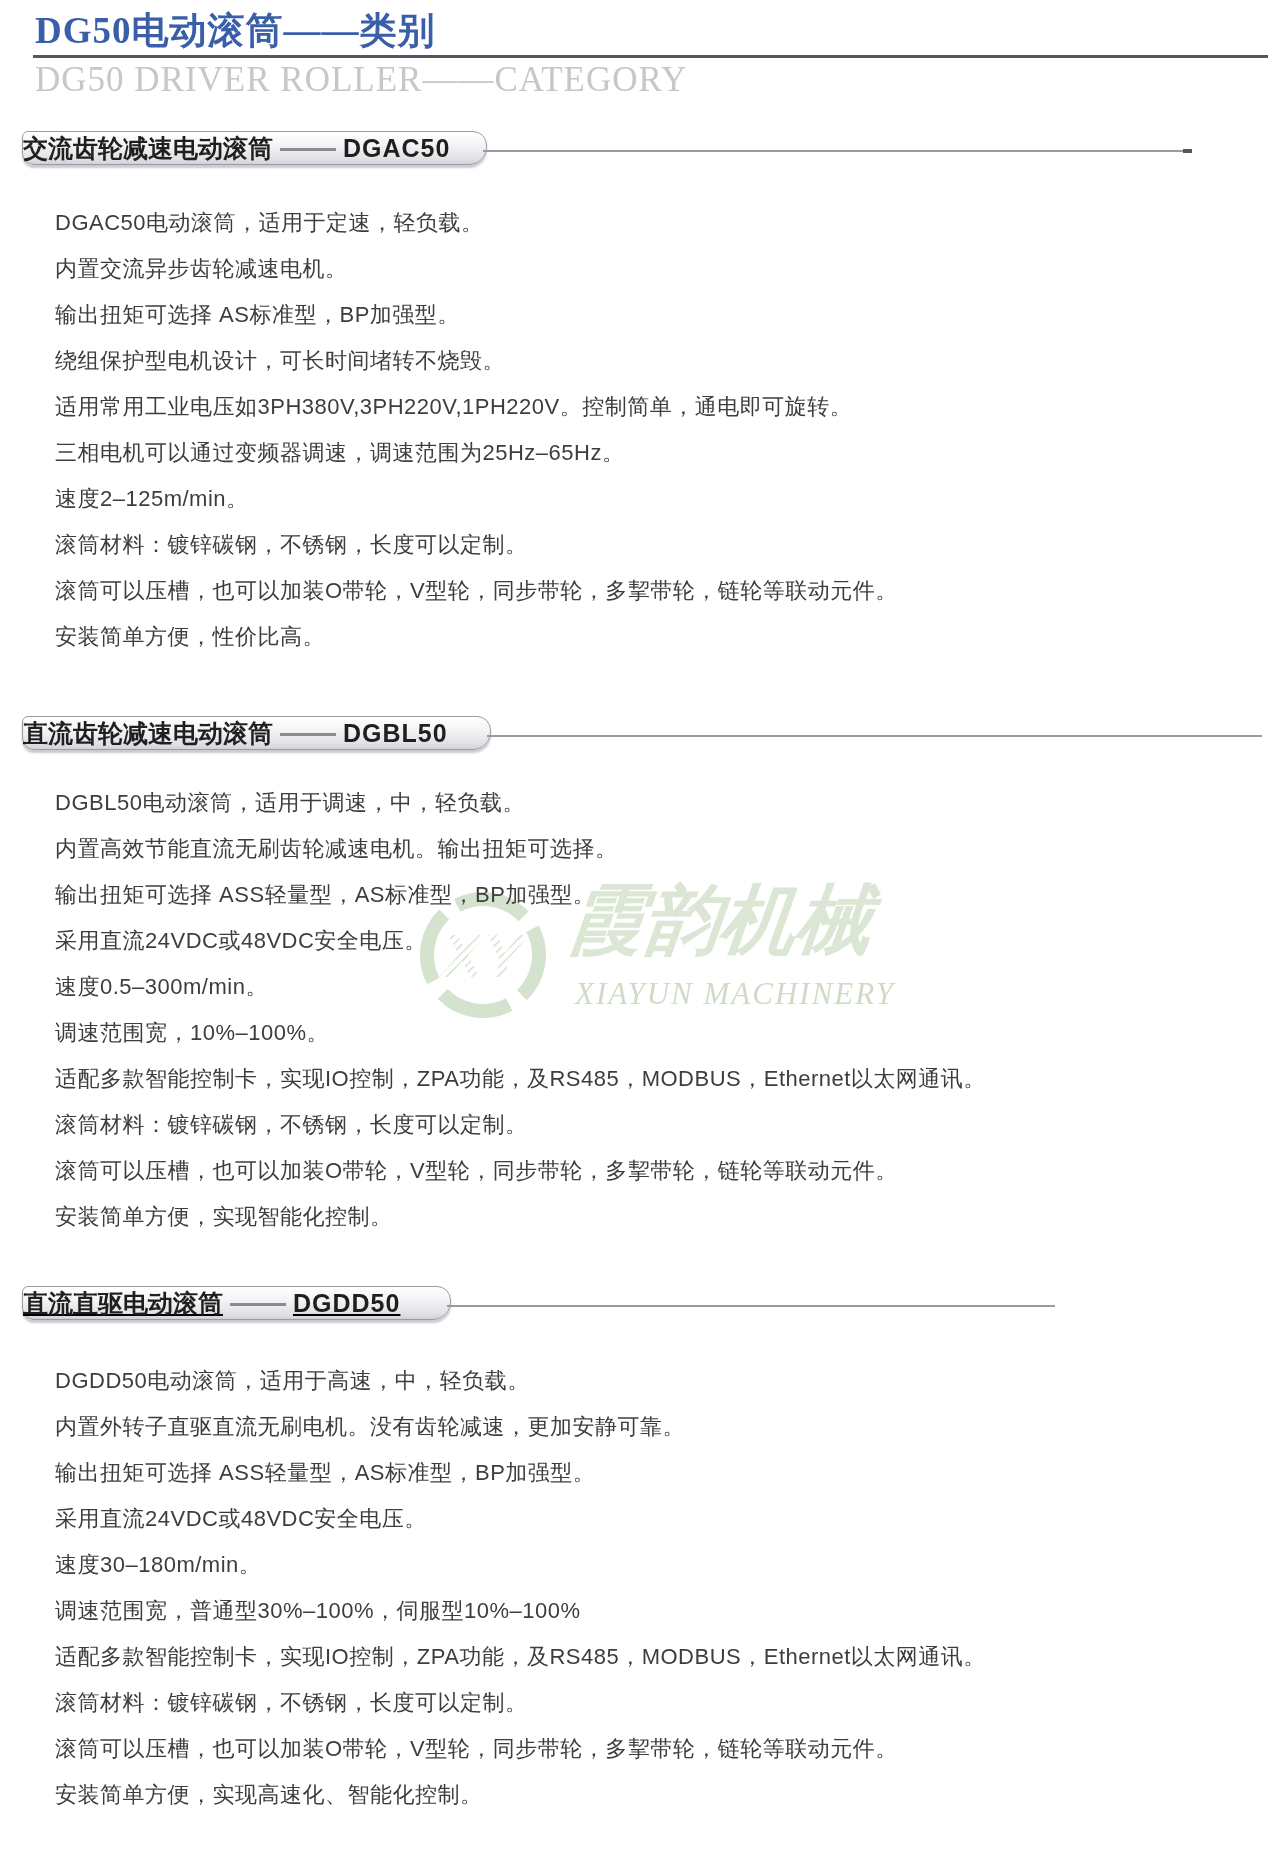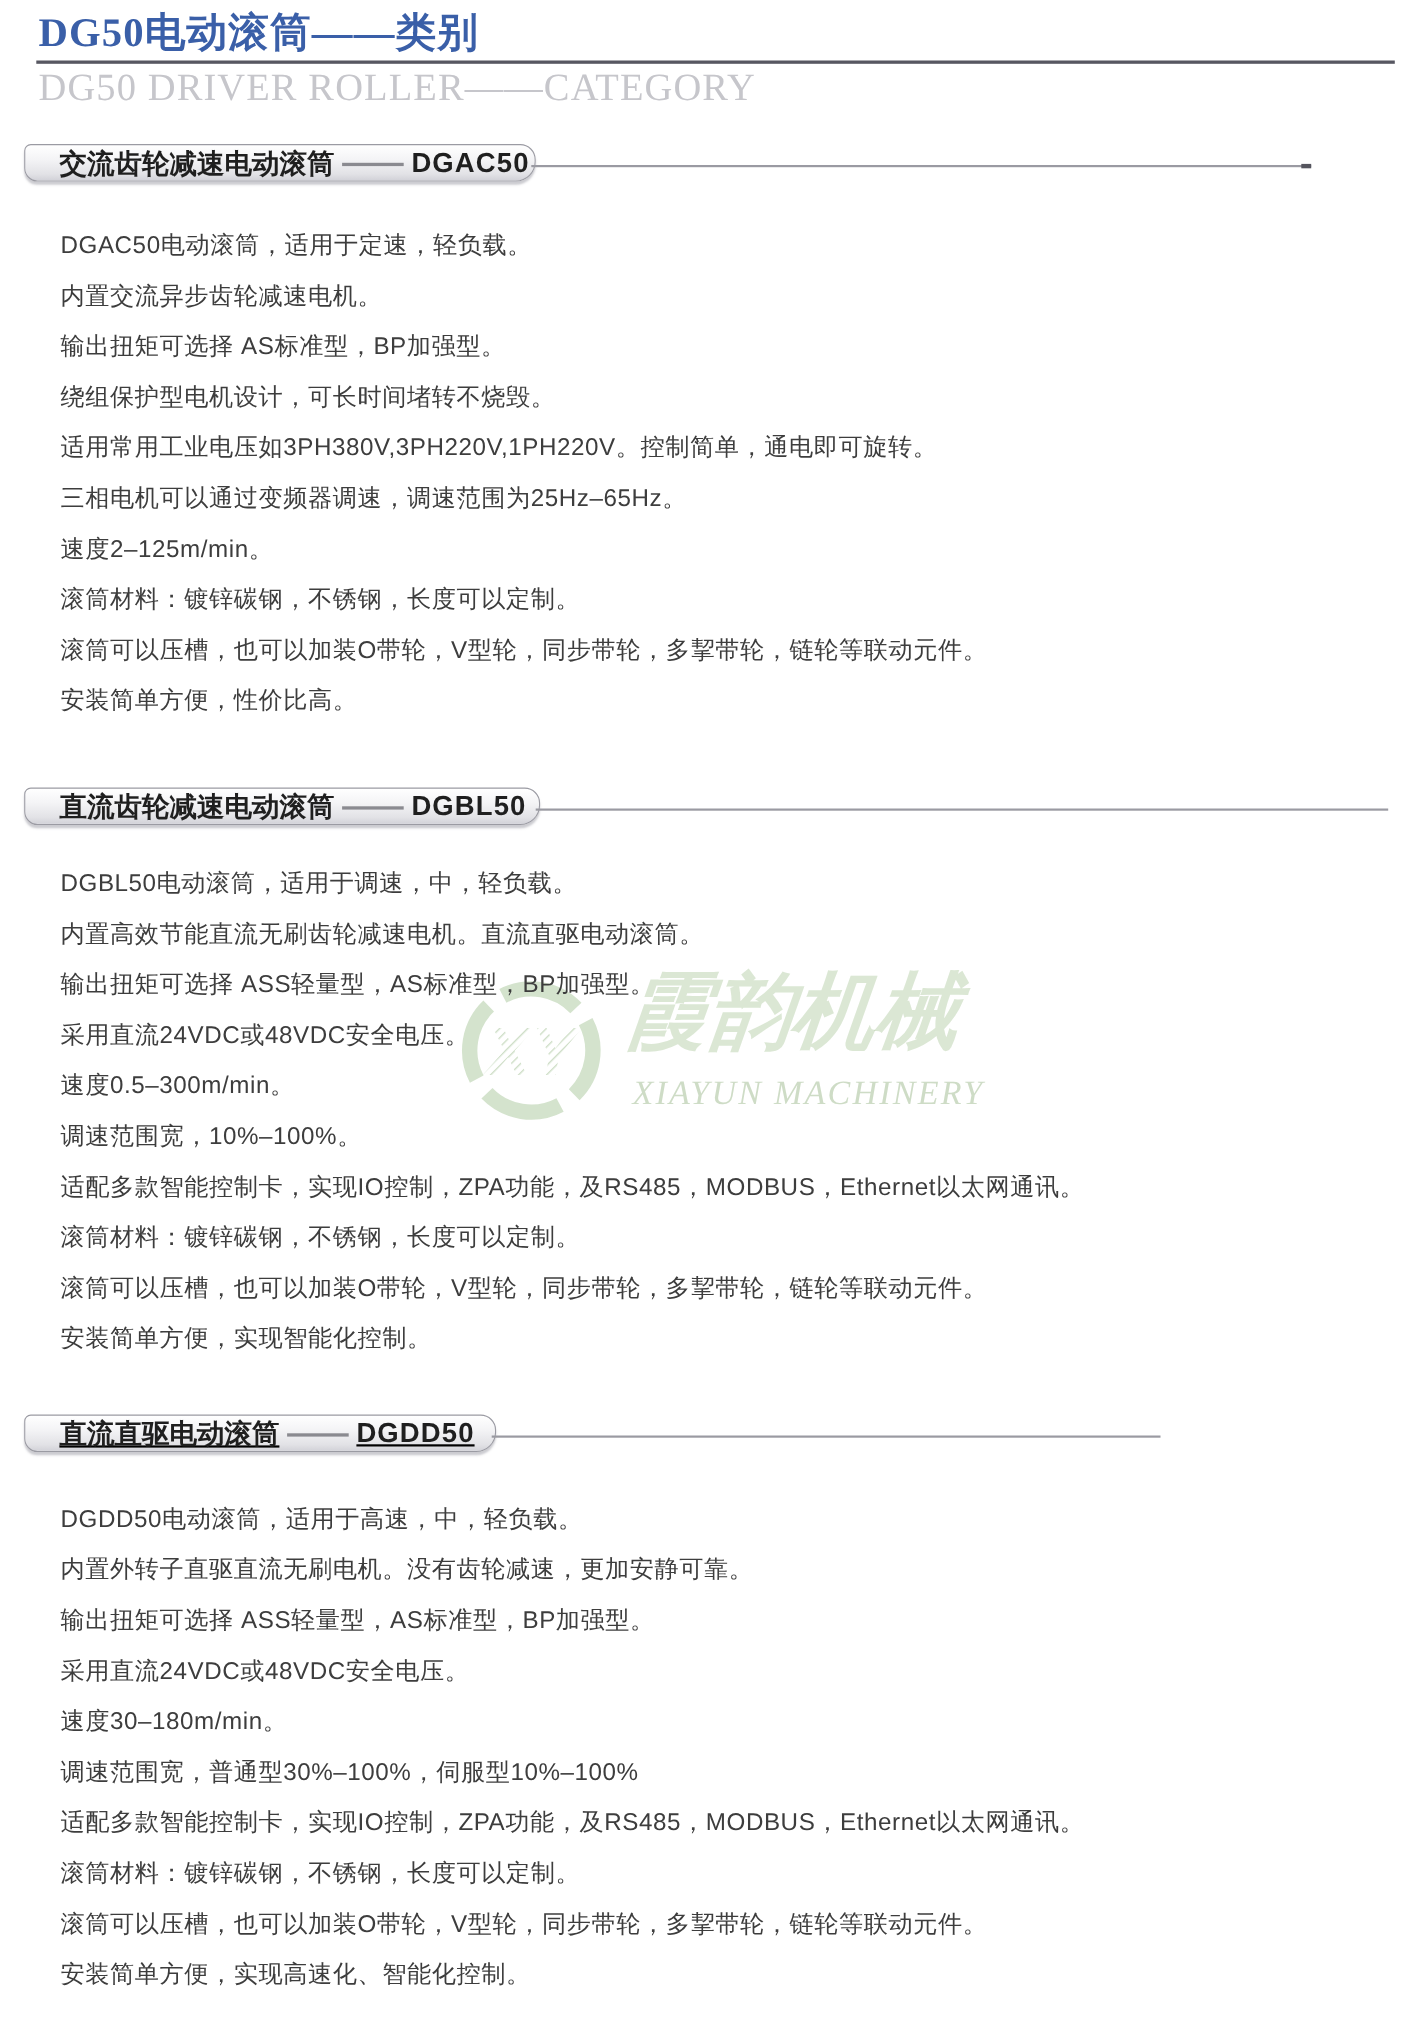--- a/index.html
+++ b/index.html
@@ -46,21 +46,21 @@
   .page-subtitle{
     font-family:"Liberation Serif","DejaVu Serif",serif;
     font-size:35px;line-height:44px;color:#c6c6cb;letter-spacing:1px;white-space:nowrap;
   }
 
   .sections{padding-left:22px;}
 
   .section-header{position:relative;height:40px;}
   .tab{
     position:absolute;top:0;left:0;height:34px;box-sizing:border-box;
-    display:flex;align-items:center;padding-left:31px;
+    display:flex;align-items:center;
     background:linear-gradient(180deg,#ffffff 0%,#f4f4f6 40%,#e2e2e6 82%,#d2d2d8 100%);
     border:1px solid #9b9ba3;
     border-radius:6px 14px 18px 12px;
     box-shadow:0 3px 2px rgba(140,140,150,0.45);
   }
   .tab-cn{font-size:25px;font-weight:bold;color:#1f1f1f;white-space:nowrap;}
   .tab-dash{width:56px;height:3px;background:#8a8a90;margin:2px 7px 0 7px;}
   .tab-model{font-size:25px;font-weight:bold;color:#1f1f1f;letter-spacing:1px;white-space:nowrap;}
   .header-line{position:absolute;top:19px;height:2px;background:#9a9aa2;}
   .header-line .end-tick{position:absolute;right:0;top:-1px;width:9px;height:4px;background:#55555e;}
@@ -144,21 +144,21 @@
       <div class="section-header">
         <div class="tab">
           <span class="tab-cn">直流齿轮减速电动滚筒</span>
           <span class="tab-dash"></span>
           <span class="tab-model">DGBL50</span>
         </div>
         <div class="header-line"></div>
       </div>
       <div class="lines">
           <p class="body-line">DGBL50电动滚筒，适用于调速，中，轻负载。</p>
-          <p class="body-line">内置高效节能直流无刷齿轮减速电机。直流直驱电动滚筒。</p>
+          <p class="body-line">内置高效节能直流无刷齿轮减速电机。输出扭矩可选择。</p>
           <p class="body-line">输出扭矩可选择 ASS轻量型，AS标准型，BP加强型。</p>
           <p class="body-line">采用直流24VDC或48VDC安全电压。</p>
           <p class="body-line">速度0.5–300m/min。</p>
           <p class="body-line">调速范围宽，10%–100%。</p>
           <p class="body-line">适配多款智能控制卡，实现IO控制，ZPA功能，及RS485，MODBUS，Ethernet以太网通讯。</p>
           <p class="body-line">滚筒材料：镀锌碳钢，不锈钢，长度可以定制。</p>
           <p class="body-line">滚筒可以压槽，也可以加装O带轮，V型轮，同步带轮，多挈带轮，链轮等联动元件。</p>
           <p class="body-line">安装简单方便，实现智能化控制。</p>
         </div>
     </div>

